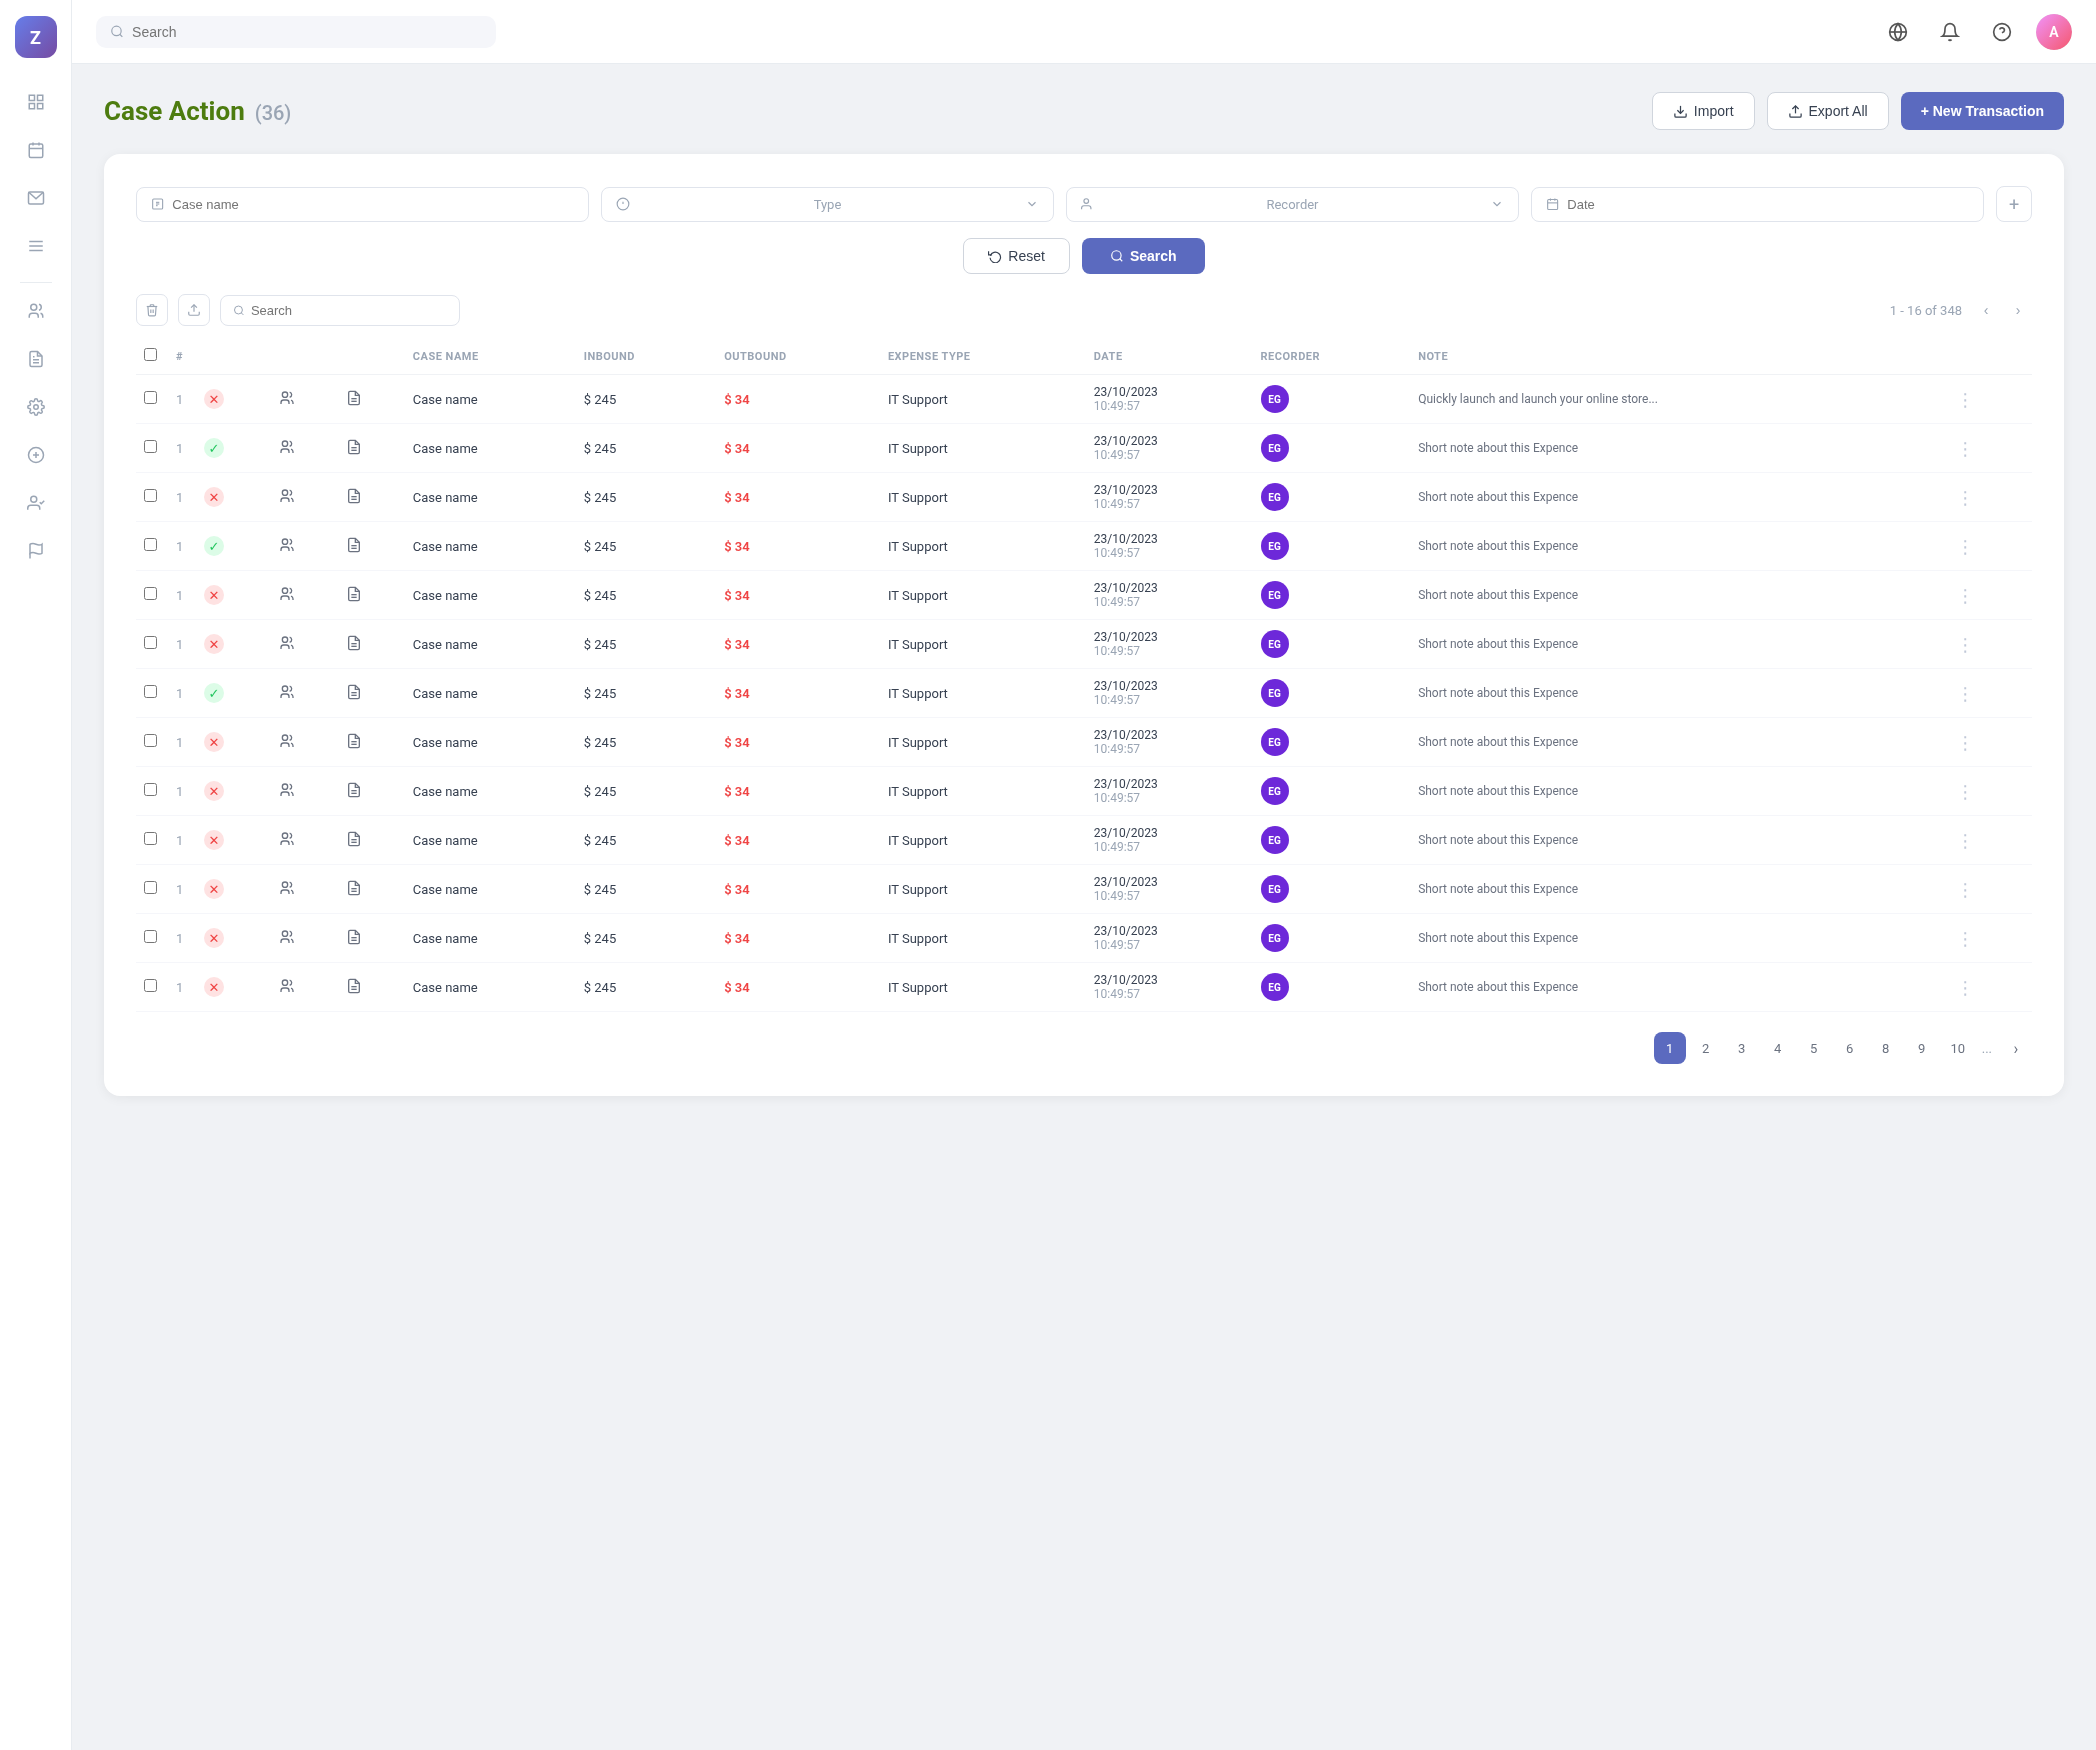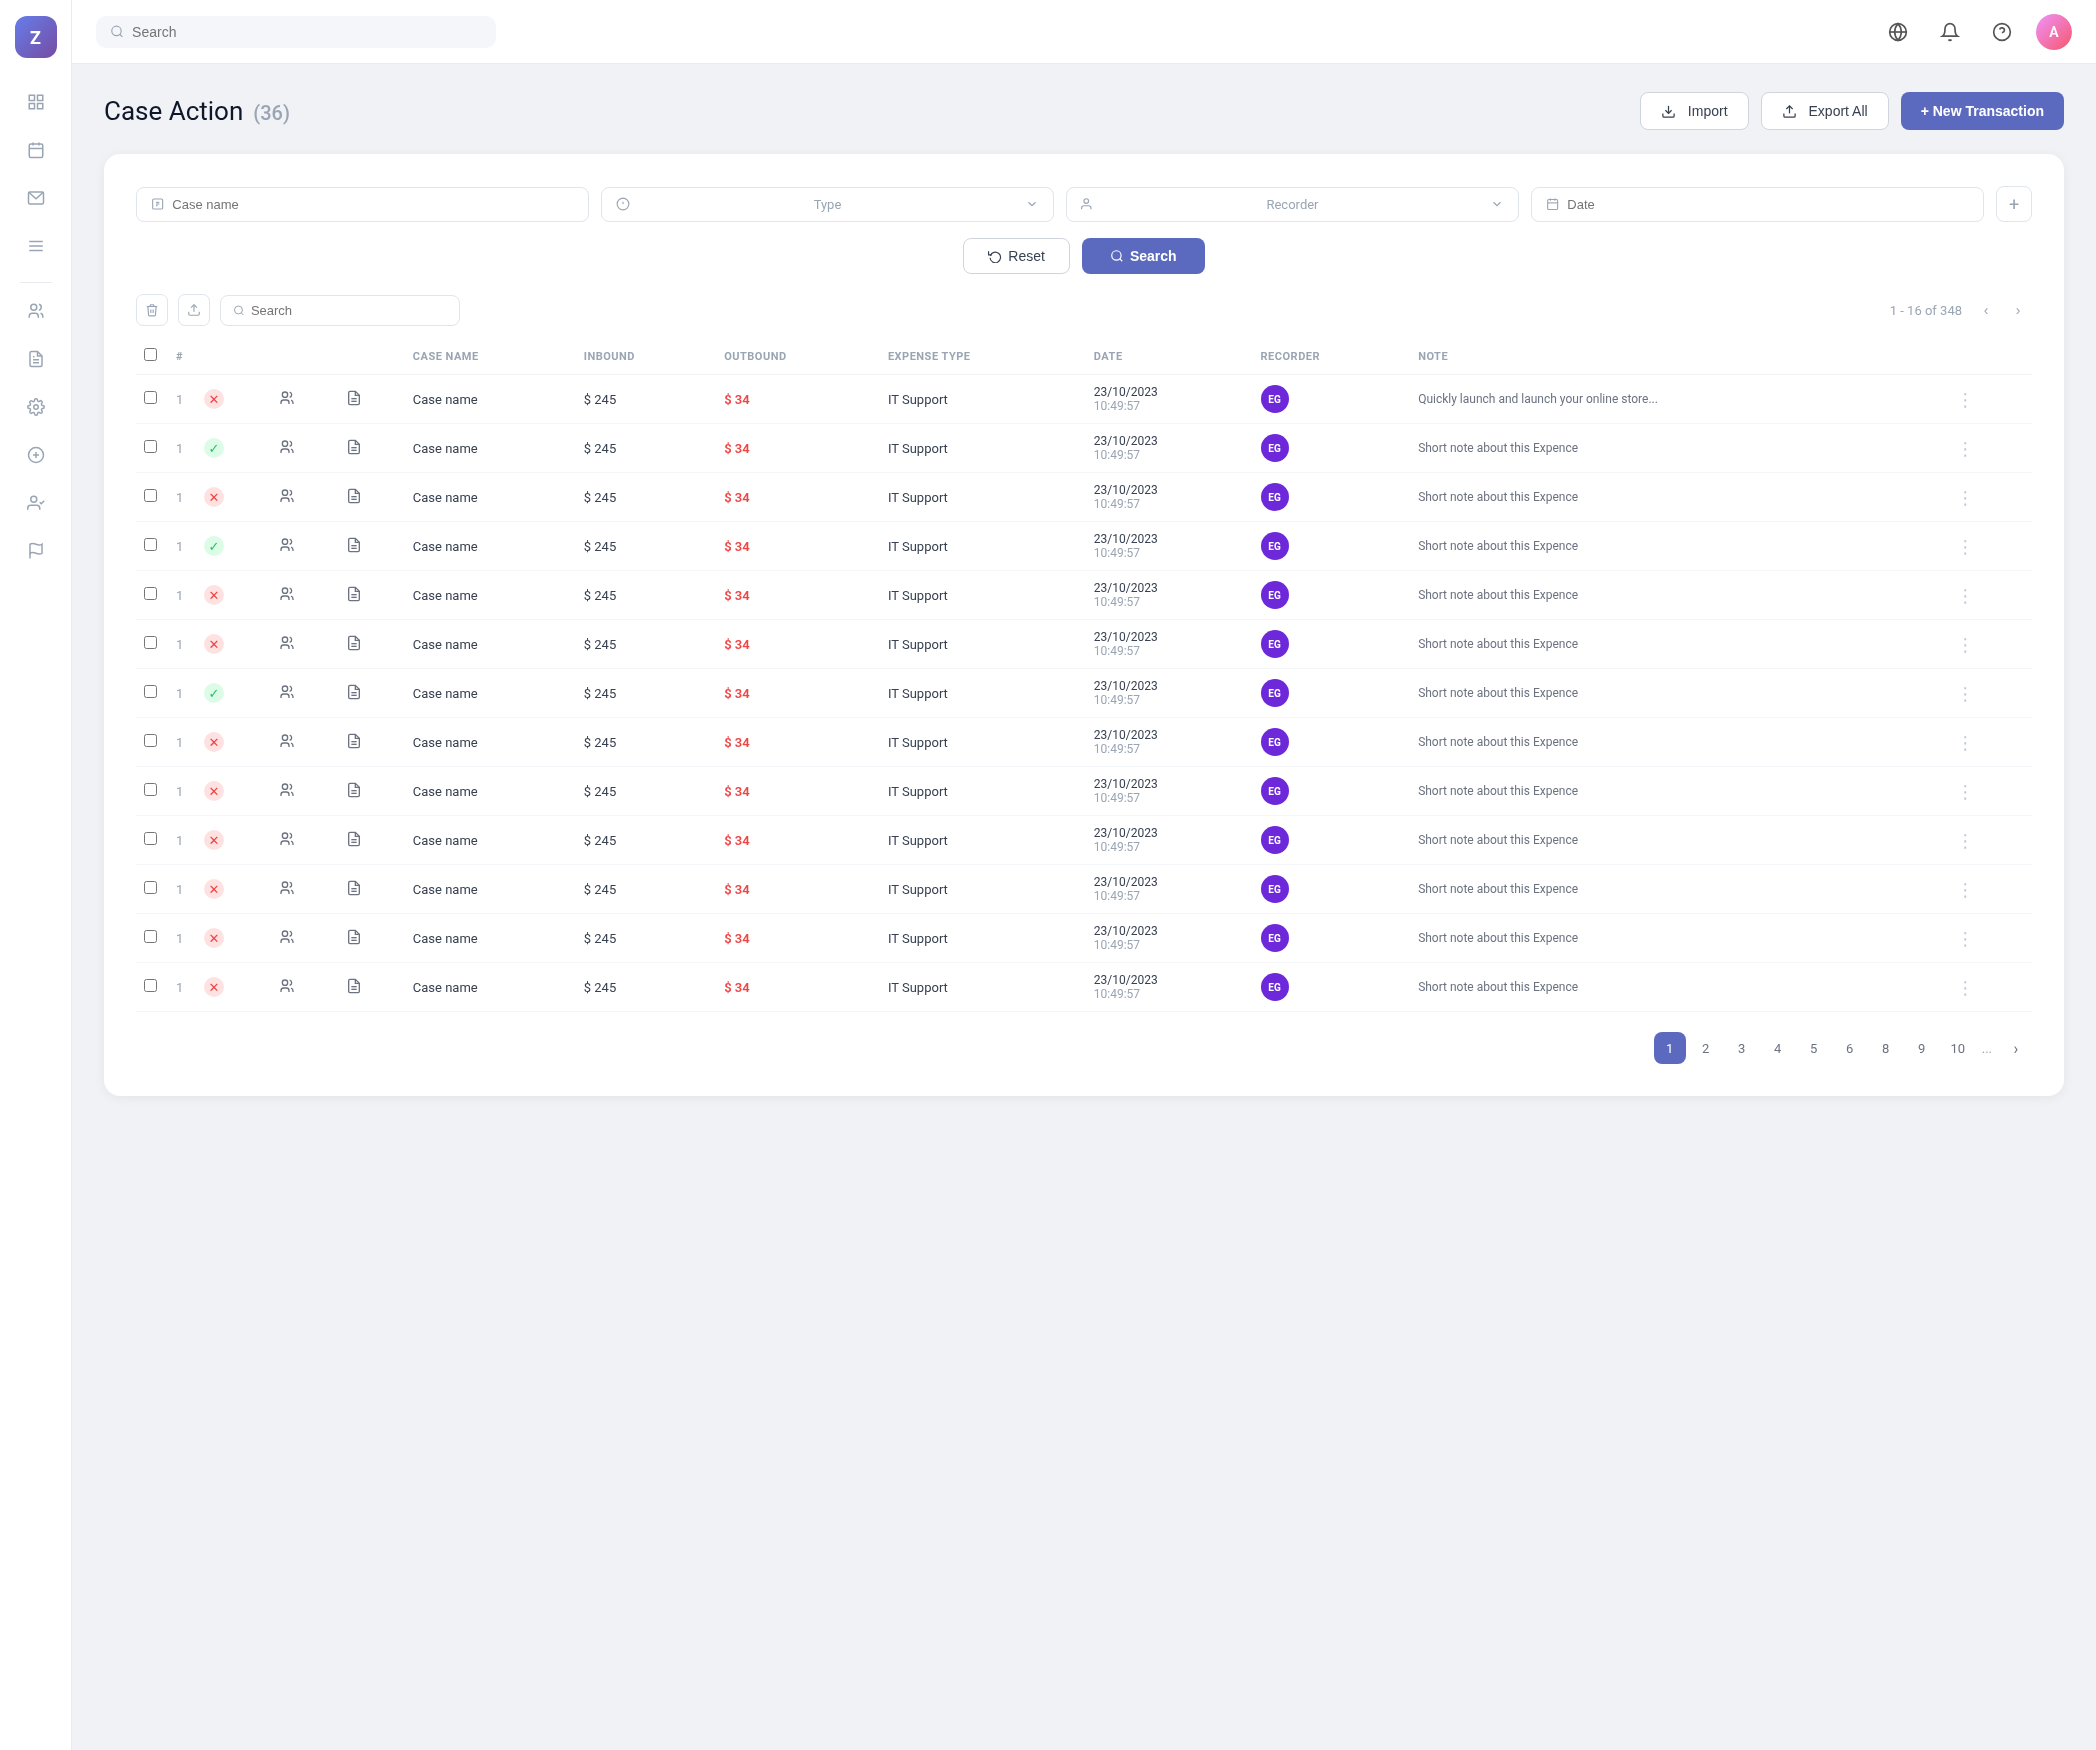--- a/index.html
+++ b/index.html
@@ -23,21 +23,21 @@
     .nav-right { margin-left: auto; display: flex; align-items: center; gap: 16px; }
     .nav-icon-btn { width: 36px; height: 36px; display: flex; align-items: center; justify-content: center; border-radius: 50%; cursor: pointer; color: #555; font-size: 18px; }
     .avatar { width: 36px; height: 36px; border-radius: 50%; overflow: hidden; background: #ddd; cursor: pointer; }
 
     
     .page-content { flex: 1; overflow-y: auto; padding: 28px 32px; }
 
     
     .page-header { display: flex; align-items: center; justify-content: space-between; margin-bottom: 24px; }
     .header-actions { display: flex; gap: 12px; }
-    .btn-outline { padding: 10px 20px; border: 1.5px solid #d0d5dd; border-radius: 8px; background: #fff; font-size: 14px; font-weight: 500; color: #374151; cursor: pointer; display: flex; align-items: center; gap: 12px; }
+    .btn-outline { padding: 10px 20px; border: 1.5px solid #d0d5dd; border-radius: 8px; background: #fff; font-size: 14px; font-weight: 500; color: #374151; cursor: pointer; display: flex; align-items: center; gap: 6px; }
     .btn-primary { padding: 10px 20px; border: none; border-radius: 8px; background: #5b6abf; font-size: 14px; font-weight: 600; color: #fff; cursor: pointer; display: flex; align-items: center; gap: 8px; }
 
     
     .card { background: #fff; border-radius: 16px; padding: 32px; box-shadow: 0 2px 12px rgba(0,0,0,0.06); }
 
     
     .filter-row { display: flex; align-items: center; gap: 12px; margin-bottom: 16px; }
     .filter-input { flex: 1; display: flex; align-items: center; border: 1.5px solid #e0e4ec; border-radius: 8px; padding: 9px 14px; gap: 8px; font-size: 13px; color: #9aa5b4; background: #fff; }
     .filter-input input { border: none; outline: none; font-size: 13px; color: #374151; width: 100%; background: transparent; }
     .filter-select { flex: 1; display: flex; align-items: center; border: 1.5px solid #e0e4ec; border-radius: 8px; padding: 9px 14px; gap: 8px; font-size: 13px; color: #9aa5b4; background: #fff; cursor: pointer; justify-content: space-between; }
@@ -217,21 +217,21 @@
         <div class="avatar">
           <div style="width:100%;height:100%;background:linear-gradient(135deg,#f093fb,#f5576c);border-radius:50%;display:flex;align-items:center;justify-content:center;color:white;font-size:14px;font-weight:600;">A</div>
         </div>
       </div>
     </header>
 
     <div class="page-content">
 
       <div class="page-header">
         <div>
-          <span style="font-size:26px;font-weight:400;color:#0f172a;">Case Action</span>
+          <span style="font-size:26px;font-weight:700;color:#4d7c0f;">Case Action</span>
           <span style="font-size:20px;font-weight:500;color:#9aa5b4;margin-left:6px;">(36)</span>
         </div>
         <div class="header-actions">
           <button class="btn-outline">
             <svg width="15" height="15" viewBox="0 0 24 24" fill="none" stroke="currentColor" stroke-width="2">
                 <path d="M21 15v4a2 2 0 0 1-2 2H5a2 2 0 0 1-2-2v-4"></path>
                 <polyline points="7 10 12 15 17 10"></polyline>
                 <line x1="12" y1="15" x2="12" y2="3"></line>
               </svg>
             <span>Import</span>

